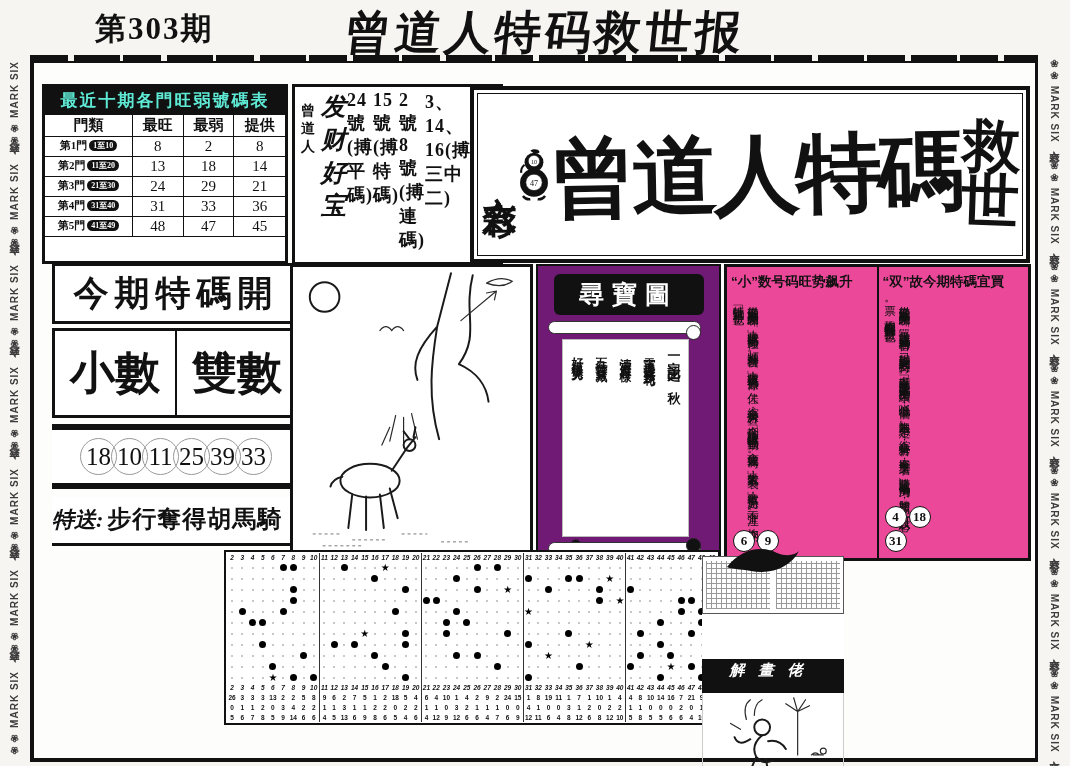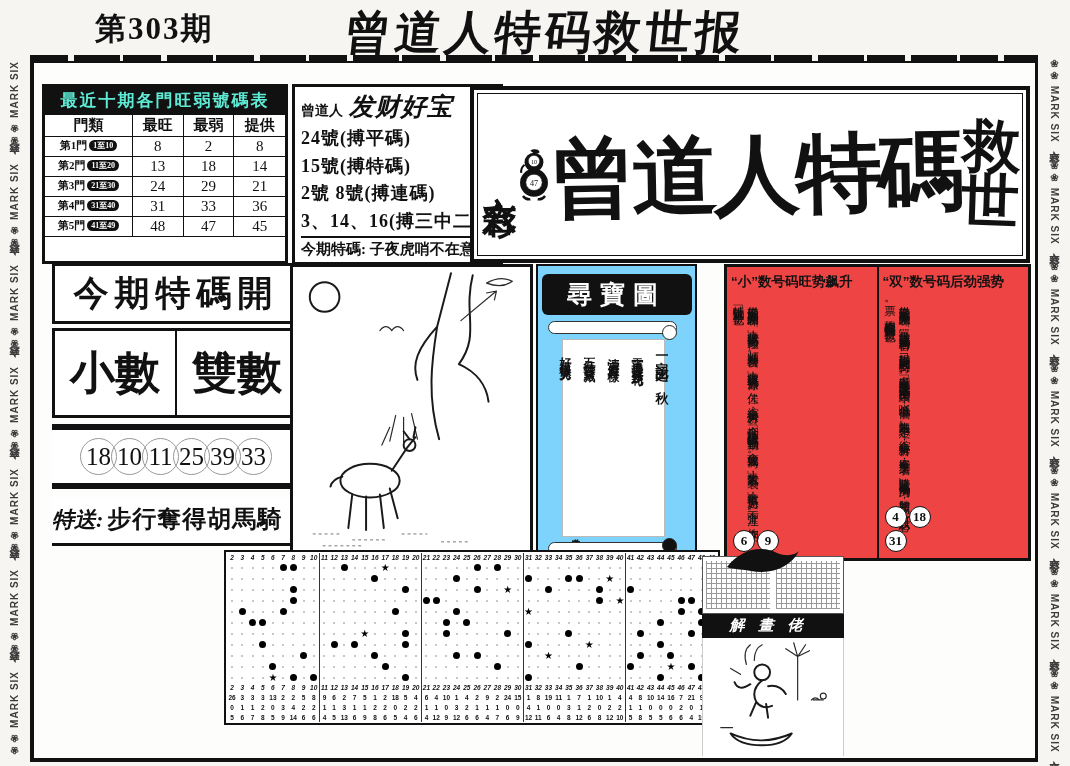--- a/index.html
+++ b/index.html
@@ -25,21 +25,21 @@
   
   .gate-table { position:absolute; left:42px; top:84px; width:246px; height:180px; border:3px solid #111; background:#fff; }
   .gate-title { background:#111; color:#5eead4; font-weight:bold; font-size:17px; letter-spacing:2px; text-align:center; padding:2px 0 3px; }
   .gate-grid { display:grid; grid-template-columns:88px 1fr 1fr 1fr; }
   .gate-grid .gcell { border-right:1px solid #111; border-bottom:1px solid #111; text-align:center; font-size:15px; padding:1px 0; }
   .gate-grid .gcell:nth-child(4n) { border-right:none; }
   .gate-grid .ghead { font-weight:bold; font-size:15px; }
   .gate-label { display:flex; align-items:center; justify-content:center; gap:2px; font-size:11px; font-weight:bold; }
   .gate-range { background:#111; color:#fff; font-size:8px; border-radius:7px; padding:0 4px; line-height:11px; }
   
-  .fortune { position:absolute; left:292px; top:84px; width:211px; height:181px; border:3px solid #111; background:#fff; padding:3px 6px; display:flex; flex-direction:column; justify-content:space-between; }
+  .fortune { position:absolute; left:292px; top:84px; width:211px; height:181px; border:3px solid #111; background:#fff; padding:3px 6px; display:flex; flex-direction:row; justify-content:space-between; }
   .fortune-head { display:flex; align-items:baseline; gap:6px; }
   .fortune-who { font-size:14px; font-weight:900; }
   .fortune-title { font-size:25px; font-weight:900; font-style:italic; letter-spacing:1px; }
   .fortune-line { text-align:left; font-size:18px; font-weight:bold; letter-spacing:1px; }
   .fortune-special { font-size:15px; font-weight:900; border-top:2px solid #111; padding-top:2px; white-space:nowrap; }
   
   .banner { position:absolute; left:470px; top:86px; width:560px; height:177px; border:4px solid #111; outline:1px solid #111; outline-offset:-8px; background:#fff; display:flex; align-items:center; padding:4px 6px; }
   .banner-lottery { writing-mode:vertical-rl; text-orientation:upright; font-size:34px; font-weight:900; line-height:1; letter-spacing:4px; margin:0 2px; }
   .banner-main { font-size:86px; font-weight:900; letter-spacing:-4px; white-space:nowrap; transform:rotate(-1deg); line-height:1; }
   .banner-stack { display:flex; flex-direction:column; font-size:58px; font-weight:900; line-height:.95; margin-left:2px; transform:rotate(2deg); }
@@ -51,34 +51,34 @@
   .pred-cell + .pred-cell { border-left:2px solid #111; margin-left:-3px; }
   .pred-nums { margin-top:6px; border-top:6px solid #111; border-bottom:6px solid #111; background:#fff; padding:8px 2px; display:flex; justify-content:center; }
   .circle-num { width:37px; height:37px; border:1px solid #999; border-radius:50%; display:inline-flex; align-items:center; justify-content:center; font-size:25px; margin:0 -3px; background:transparent; }
   .pred-bonus { margin-top:8px; border-bottom:3px solid #111; padding:6px 0 8px; display:flex; align-items:baseline; gap:4px; background:#fff; }
   .pred-bonus-label { font-size:22px; font-weight:900;font-style:italic; }
   .pred-bonus-text { font-size:24px; font-weight:bold; letter-spacing:1px; }
   
   .deer { position:absolute; left:290px; top:264px; width:243px; height:297px; border:3px solid #111; background:#fff; }
   .deer svg { width:100%; height:100%; }
   
-  .treasure { position:absolute; left:536px; top:264px; width:161px; height:297px; border:2px solid #111; background:#7dd3fc; }
+  .treasure { position:absolute; left:536px; top:264px; width:185px; height:297px; border:2px solid #111; background:#701a75; }
   .treasure-title { margin:8px auto 2px; width:150px; background:#111; border-radius:6px; color:#fff; text-align:center; font-size:25px; font-weight:900; letter-spacing:8px; padding:4px 0; }
   .scroll { position:relative; margin:2px 8px; height:240px; }
   .roller { position:absolute; left:2px; right:10px; height:13px; border:1.5px solid #333; border-radius:7px; background:#fff; }
   .roller.top { top:4px; } .roller.bottom { bottom:2px; }
   .knob { position:absolute; right:-1px; width:15px; height:15px; border:1.5px solid #222; border-radius:50%; background:#111; }
   .knob.top { top:3px; background:#fff; } .knob.bottom { bottom:1px; }
   .scroll-paper { position:absolute; left:16px; right:22px; top:22px; bottom:20px; border:1px solid #bbb; background:#fff; padding:8px 4px 4px; }
   .scroll-cols { height:88%; display:flex; flex-direction:row-reverse; justify-content:center; gap:7px; }
   .scroll-col { writing-mode:vertical-rl; text-orientation:upright; font-size:12px; font-weight:bold; letter-spacing:3px; }
   .scroll-col.first { font-size:13px; }
   .scroll-sign { position:absolute; left:6px; bottom:4px; writing-mode:vertical-rl; text-orientation:upright; font-size:9px; font-weight:bold; }
   
-  .comment { position:absolute; left:724px; top:264px; width:307px; height:297px; border:3px solid #111; background:#ef4444; display:flex; }
+  .comment { position:absolute; left:724px; top:264px; width:307px; height:297px; border:3px solid #111; background:#ec4899; display:flex; }
   .comment-half { flex:1; position:relative; padding:6px 4px 4px; }
   .comment-half + .comment-half { border-left:2px solid #111; }
   .comment-head { font-family:"Liberation Sans",sans-serif; font-size:13.5px; font-weight:bold; white-space:nowrap; margin-bottom:6px; }
   .comment-body { writing-mode:vertical-rl; text-orientation:upright; font-size:11.5px; line-height:14.5px; height:225px; letter-spacing:1px; }
   .comment-circles { position:absolute; left:6px; bottom:6px; display:flex; flex-wrap:wrap; width:64px; gap:2px; }
   .ccircle { width:22px; height:22px; border:1.5px solid #111; border-radius:50%; display:flex; align-items:center; justify-content:center; font-size:13px; font-weight:bold; background:#fff; }
   
   .trend { position:absolute; left:224px; top:550px; width:496px; border:2px solid #111; background:#fff; padding:1px; }
   .t-row { display:flex; }
   .t-cell { width:10.25px; height:11px; position:relative; display:flex; align-items:center; justify-content:center; }
@@ -88,21 +88,21 @@
   .t-dot { width:7px; height:7px; border-radius:50%; background:#000; }
   .t-star { font-size:10px; line-height:10px; color:#000; }
   .t-stat { font-family:"Liberation Sans",sans-serif; font-size:6.5px; font-weight:bold; height:10px; }
   
   .interp { position:absolute; left:702px; top:556px; width:142px; height:200px; background:#fff; }
   .book { position:relative; height:58px; border:1px solid #555; display:flex; }
   .book-page { flex:1; margin:4px 3px; background:
       repeating-linear-gradient(0deg,#999 0 1px,transparent 1px 5px),
       repeating-linear-gradient(90deg,#999 0 1px,transparent 1px 5px); }
   .book-bird { position:absolute; left:18px; top:-16px; width:80px; height:36px; }
-  .interp-banner { background:#111; color:#fff; font-size:15px; font-weight:bold; font-style:italic; letter-spacing:14px; text-align:center; padding:2px 0 3px; }
+  .interp-banner { background:#111; color:#fff; font-size:15px; font-weight:bold; font-style:italic; letter-spacing:14px; text-align:center; padding:2px 0 13px;margin-top:45px; }
   .interp-art { height:118px; border-left:1px solid #ccc; border-right:1px solid #ccc; }
   .interp-art svg { width:100%; height:100%; }
   .sketch { stroke:#1a1a1a; fill:none; stroke-width:2; stroke-linecap:round; stroke-linejoin:round; }
   .sketch-thin { stroke:#2a2a2a; fill:none; stroke-width:1.2; stroke-linecap:round; }
 </style>
 </head>
 <body>
 
 <div class="edge-strip left">
     <div class="edge-unit">❀❀ MARK SIX六合彩</div>
@@ -280,21 +280,21 @@
 <div class="comment">
   <div class="comment-half">
     <div class="comment-head">“小”数号码旺势飙升</div>
     <div class="comment-body">從最近五期開獎結果睇，「小」數號碼走勢頗佳，頻頻進升榜首。「大」數號碼表現蕭條，欠佳。綜合走勢大分析，今期估計「小」數號碼後勁強勁，會先拔頭籌。「小」數人氣不衰，「大」數欲振乏力，不宜下注。故今期特碼宜選「小」數也。</div>
     <div class="comment-circles">
         <span class="ccircle">6</span>
         <span class="ccircle">9</span>
       </div>
   </div>
   <div class="comment-half">
-    <div class="comment-head">“双”数号码后劲强势</div>
+    <div class="comment-head">“双”故今期特碼宜買</div>
     <div class="comment-body">從最近五期開獎結果睇，「單」數號碼成績高居榜首，已得到廣大彩民的支持。多期以來「雙」數號碼未能交出佳績，喺低谷徘徊，走勢飄忽不定。綜合走勢分析，今期單雙之爭，「雙」數號碼來勢洶洶，勝望頗高，可投以信心一票。故今期特碼宜買「雙」數也。</div>
     <div class="comment-circles">
         <span class="ccircle">4</span>
         <span class="ccircle">18</span>
         <span class="ccircle">31</span>
       </div>
   </div>
 </div>
 
 <div class="trend">

